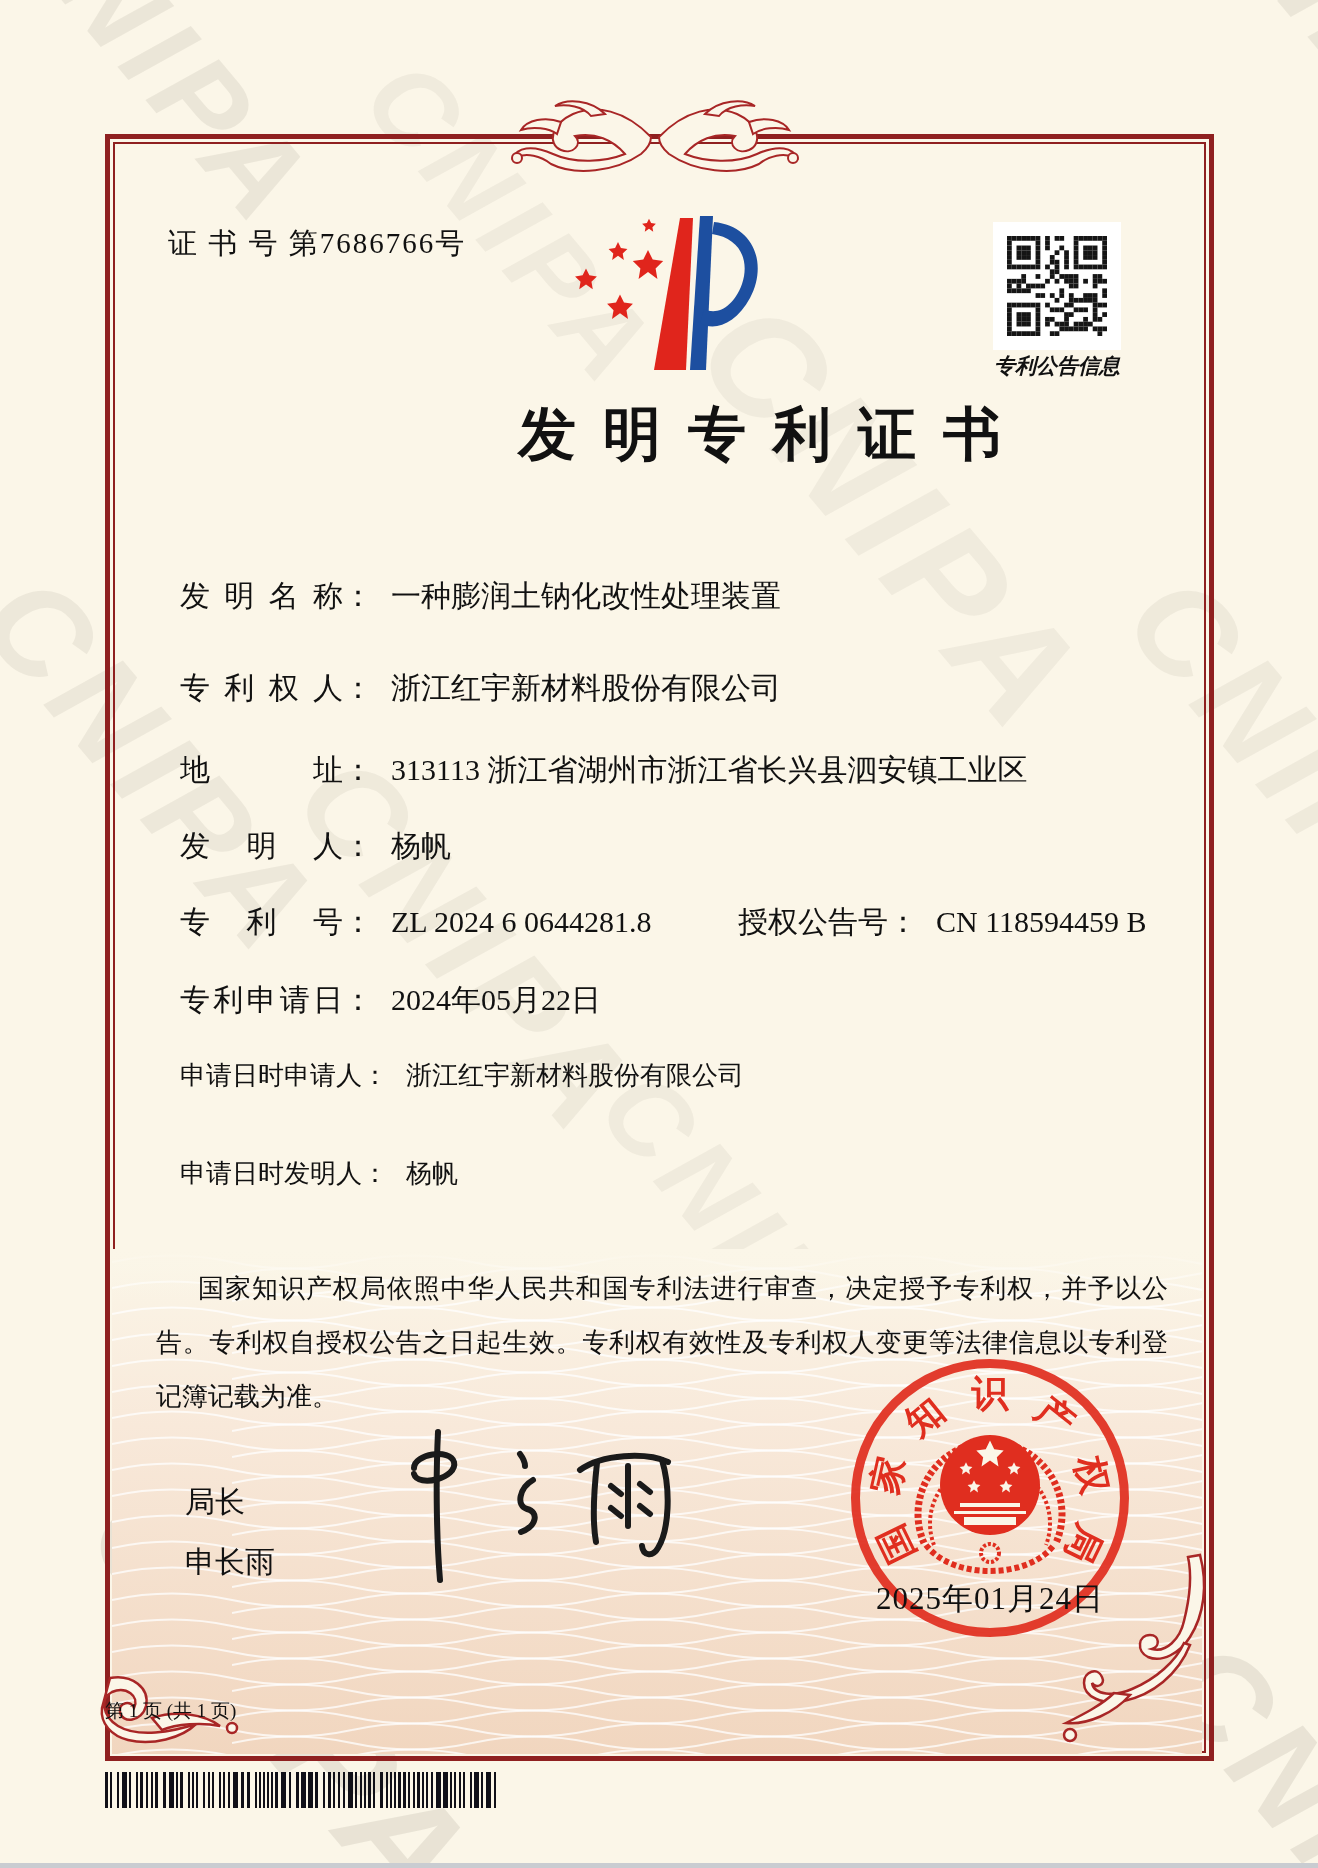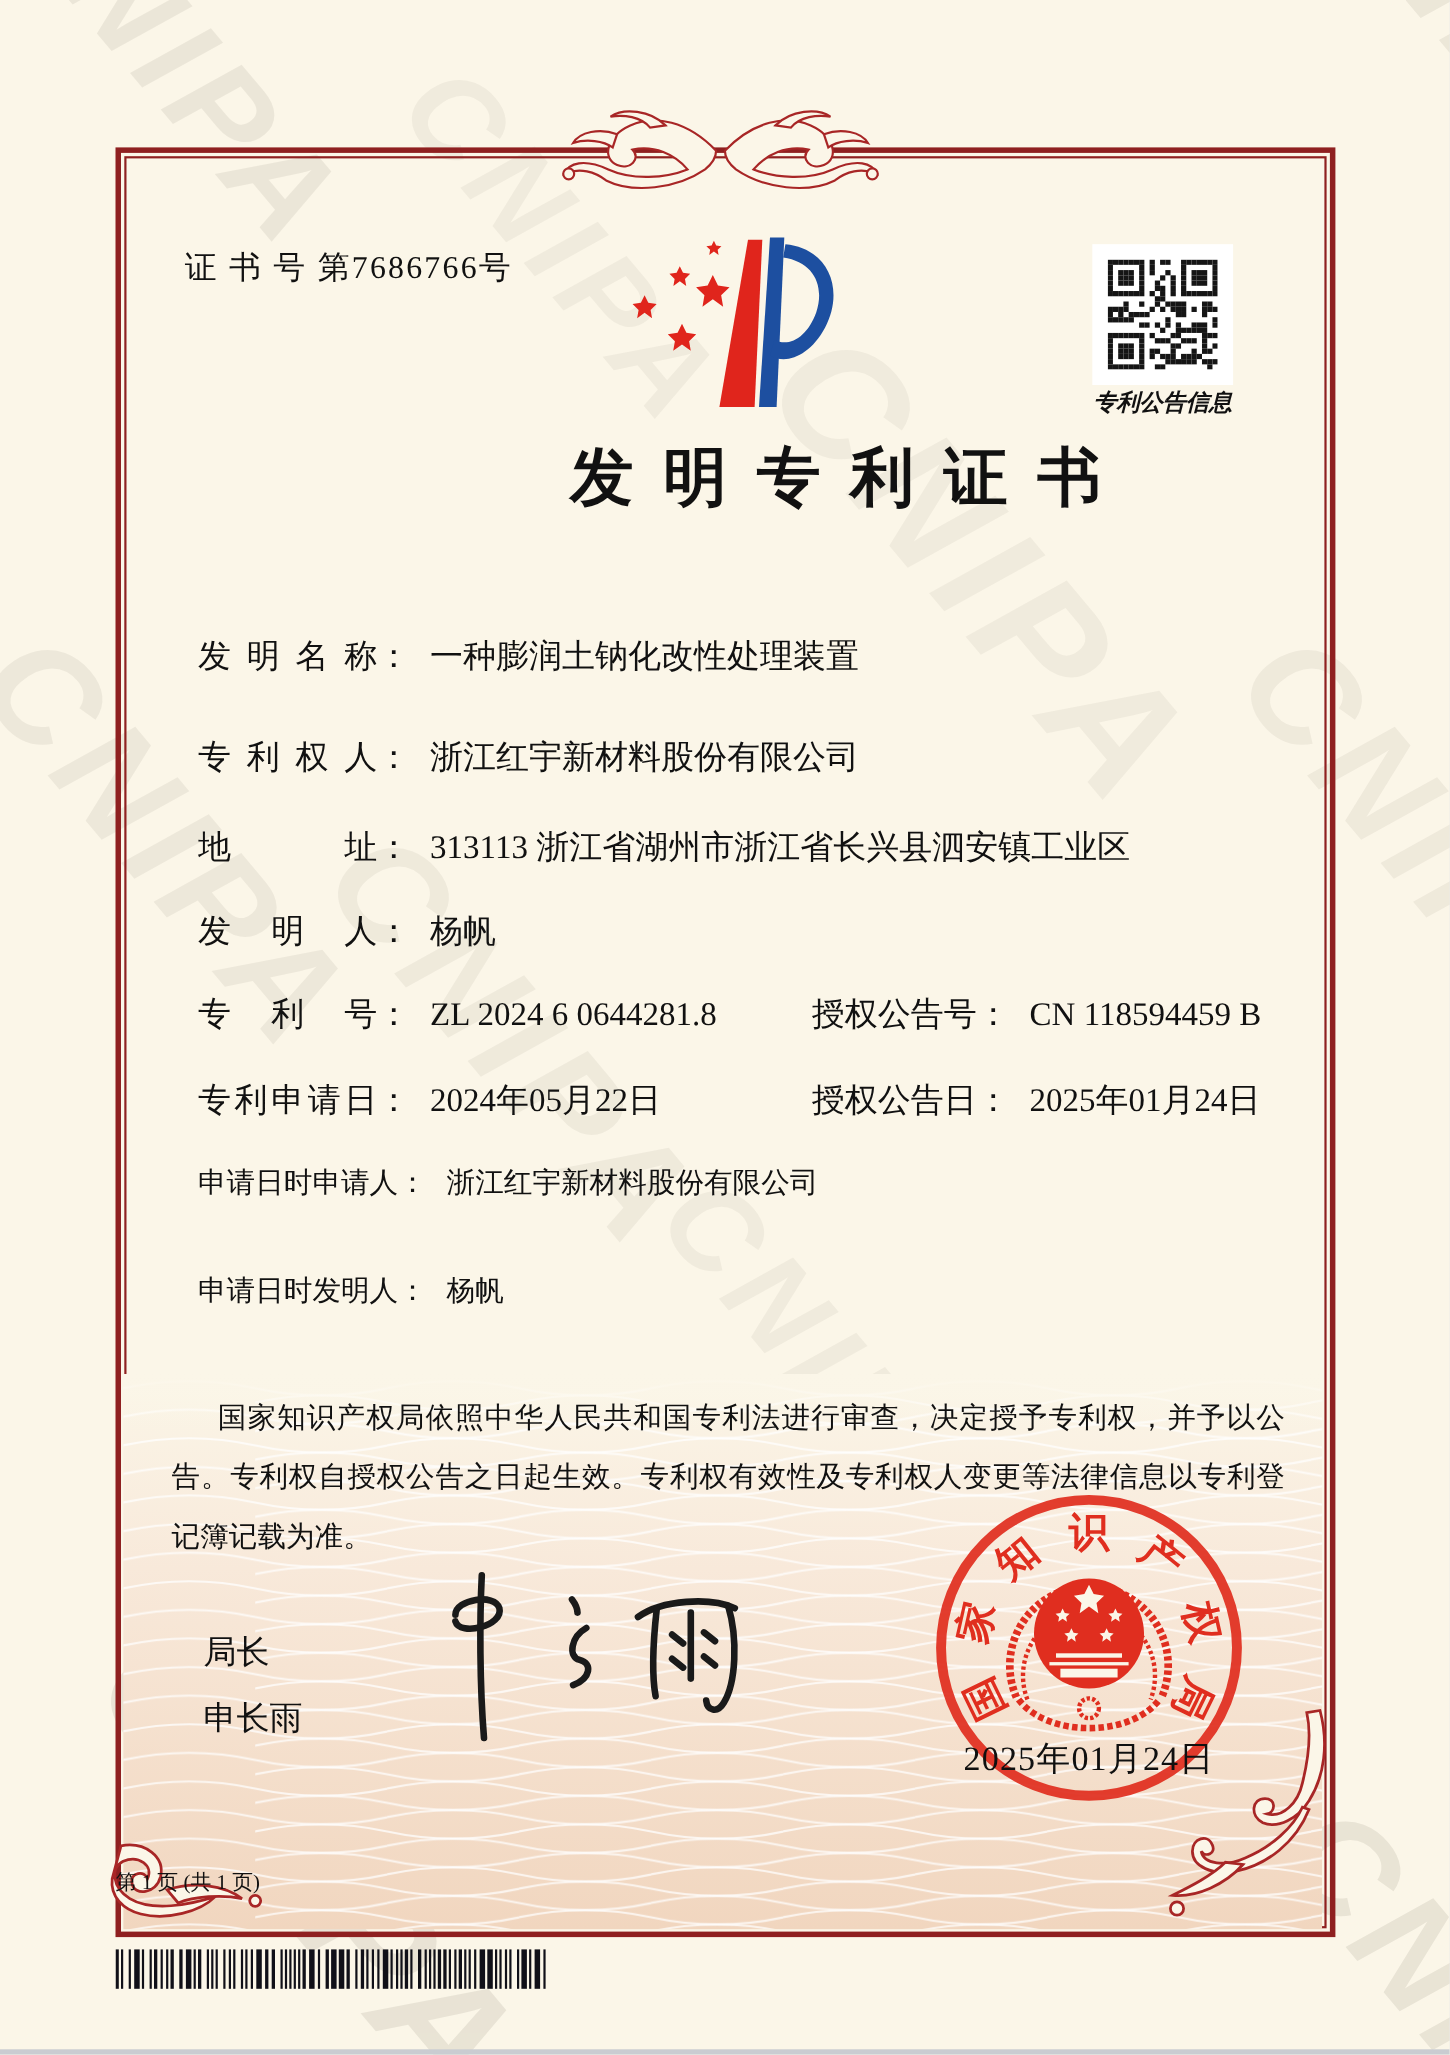--- a/index.html
+++ b/index.html
@@ -398,23 +398,20 @@
   <div class="row small" style="top:1058px;">
     <span class="lbl-n">申请日时申请人</span><span>：</span><span class="val">浙江红宇新材料股份有限公司</span>
   </div>
   <div class="row small" style="top:1156px;text-align:right;">
     <span class="lbl-n">申请日时发明人</span><span>：</span><span class="val">杨帆</span>
   </div>
 
   <div class="row rcol" style="top:902px;">
     <span class="lbl-n">授权公告号</span><span>：</span><span class="val">CN 118594459 B</span>
   </div>
-  <div class="row rcol" style="top:980px;">
-    <span class="lbl-n">授权公告日</span><span>：</span><span class="val">2025年01月24日</span>
-  </div>
 
   <div id="statement">国家知识产权局依照中华人民共和国专利法进行审查，决定授予专利权，并予以公告。专利权自授权公告之日起生效。专利权有效性及专利权人变更等法律信息以专利登记簿记载为准。</div>
 
   <div id="commissioner-label">局长</div>
   <div id="commissioner-name">申长雨</div>
   <svg id="signature" width="290" height="158" viewBox="0 0 290 158">
     <g fill="none" stroke="#1a1a1a" stroke-width="6" stroke-linecap="round">
       <path d="M38,4 C36,44 36,104 40,152"></path>
       <path d="M14,40 C14,26 50,20 54,34 C58,50 18,60 14,46"></path>
       <path d="M120,26 C123,30 125,34 125,38"></path>

